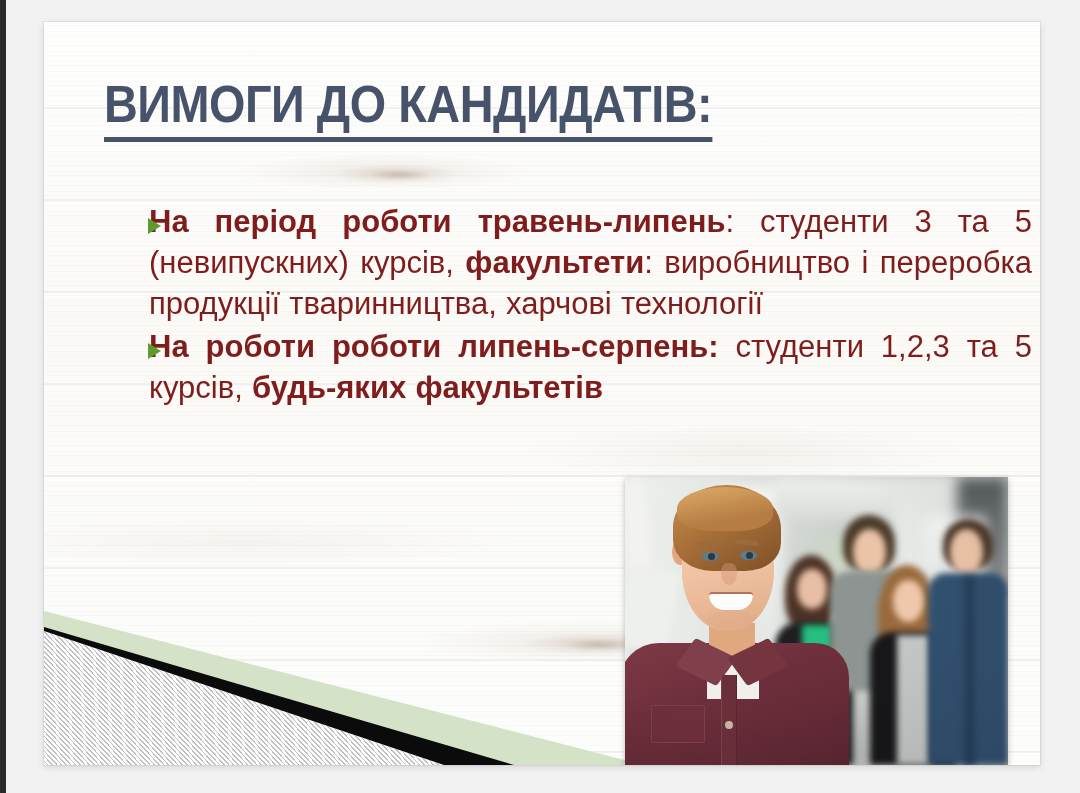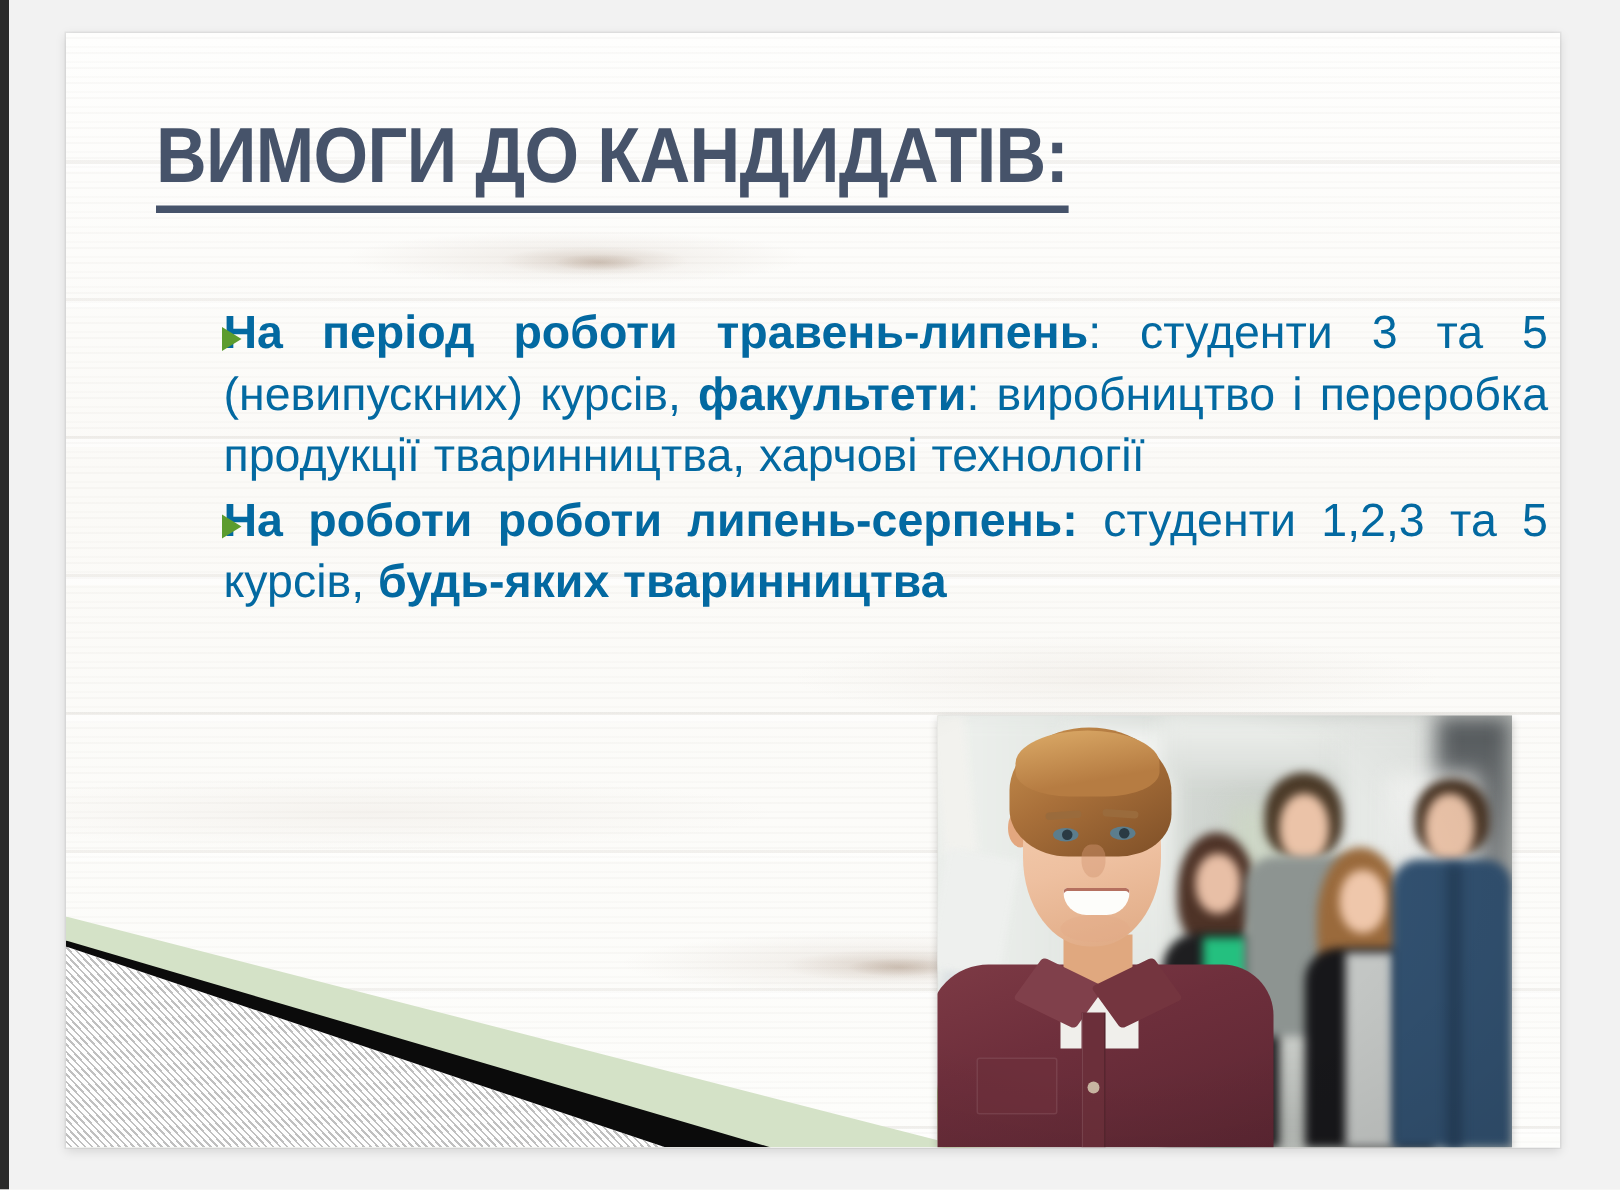--- a/index.html
+++ b/index.html
@@ -161,21 +161,21 @@
     height: 0;
     border-top: 8px solid transparent;
     border-bottom: 8px solid transparent;
     border-left: 13px solid #5c9c2e;
   }
   .bullet-text {
     display: block;
     font-family: "Liberation Sans", sans-serif;
     font-size: 31px;
     line-height: 1.32;
-    color: #0369a1;
+    color: #7f1d1d;
     text-align: justify;
     text-justify: inter-word;
     word-spacing: 0.02em;
   }
   .bullet-text.last-justify > :last-child {
     
   }
   .b {
     font-weight: 700;
   }
@@ -369,21 +369,21 @@
 
     <ul id="bullet-list">
 
       <li class="bullet-row">
         <span class="bullet-marker"></span>
         <span class="bullet-text"><span class="b">На період роботи травень-липень</span><span>: студенти 3 та 5 (невипускних) курсів, </span><span class="b">факультети</span><span>: виробництво і переробка продукції тваринництва, харчові технології</span></span>
       </li>
 
       <li class="bullet-row">
         <span class="bullet-marker"></span>
-        <span class="bullet-text"><span class="b">На роботи роботи липень-серпень:</span><span> студенти 1,2,3 та 5 курсів, </span><span class="b">будь-яких тваринництва</span></span>
+        <span class="bullet-text"><span class="b">На роботи роботи липень-серпень:</span><span> студенти 1,2,3 та 5 курсів, </span><span class="b">будь-яких факультетів</span></span>
       </li>
 
     </ul>
 
     <div id="photo">
       <div id="photo-scene">
         <div class="bd" id="bd-wall-left"></div>
         <div class="bd" id="bd-door"></div>
         <div class="bd" id="bd-ceiling"></div>
         <div class="bd" id="bd-green-wall"></div>

